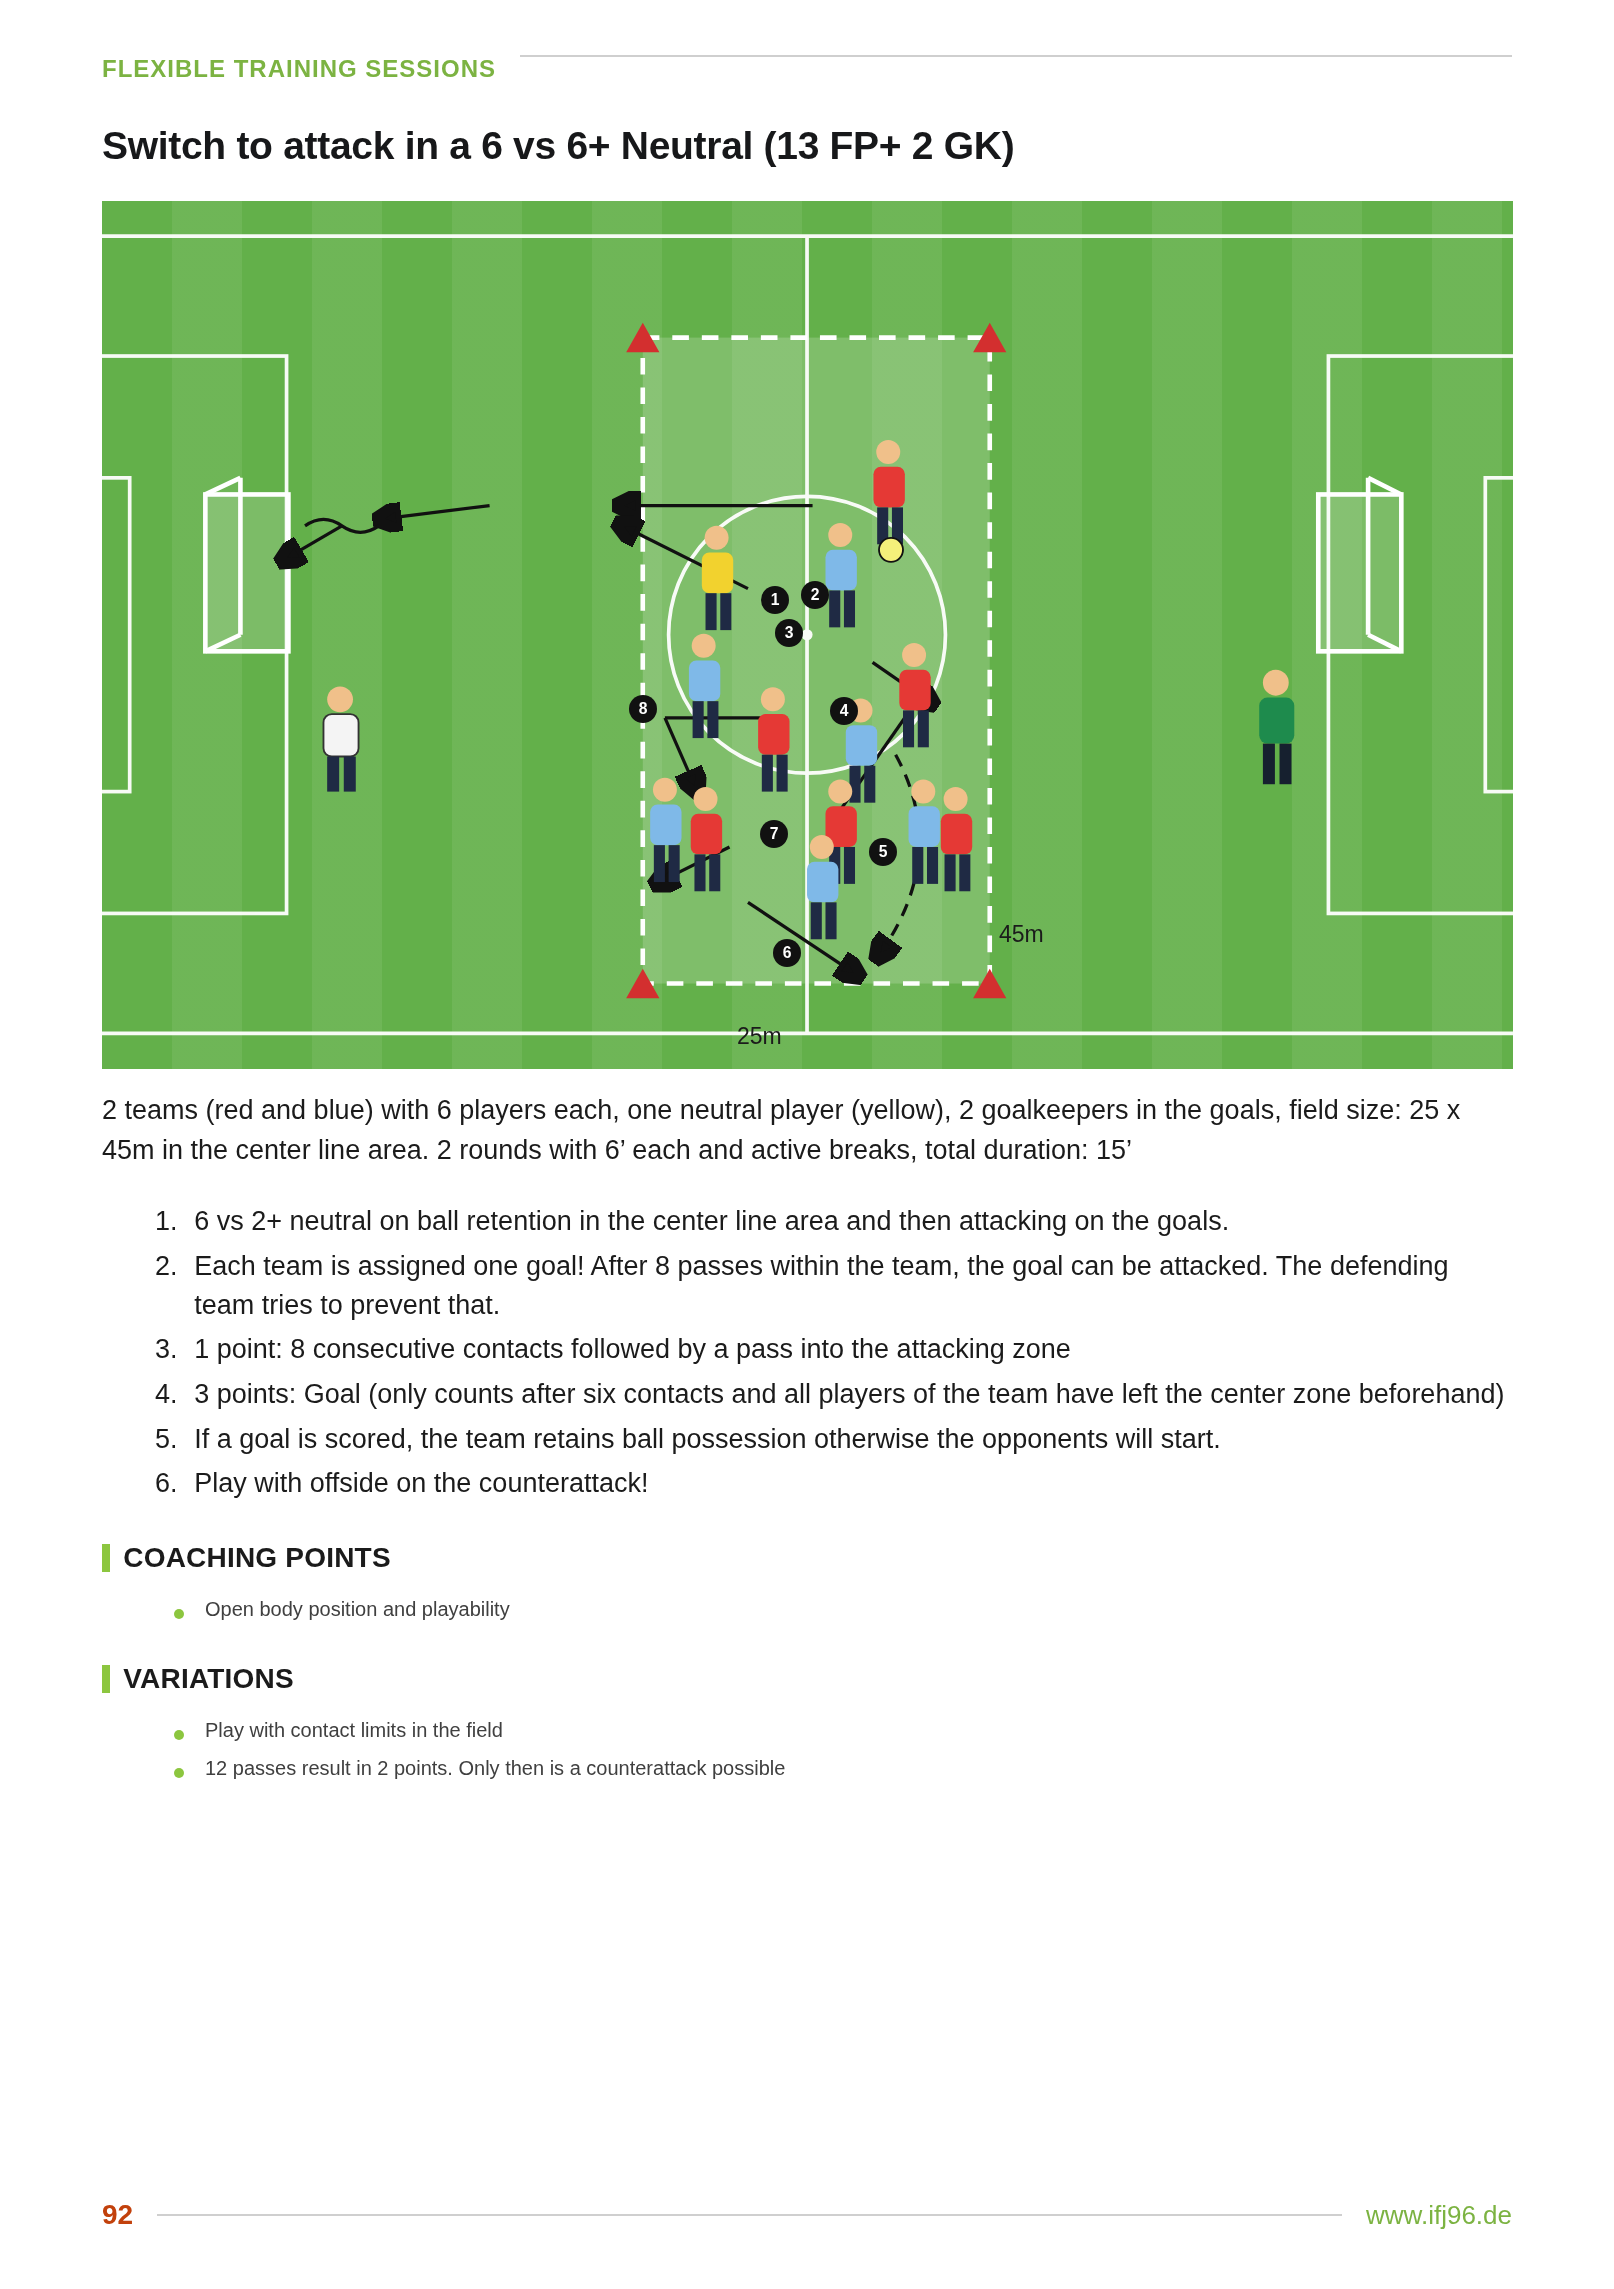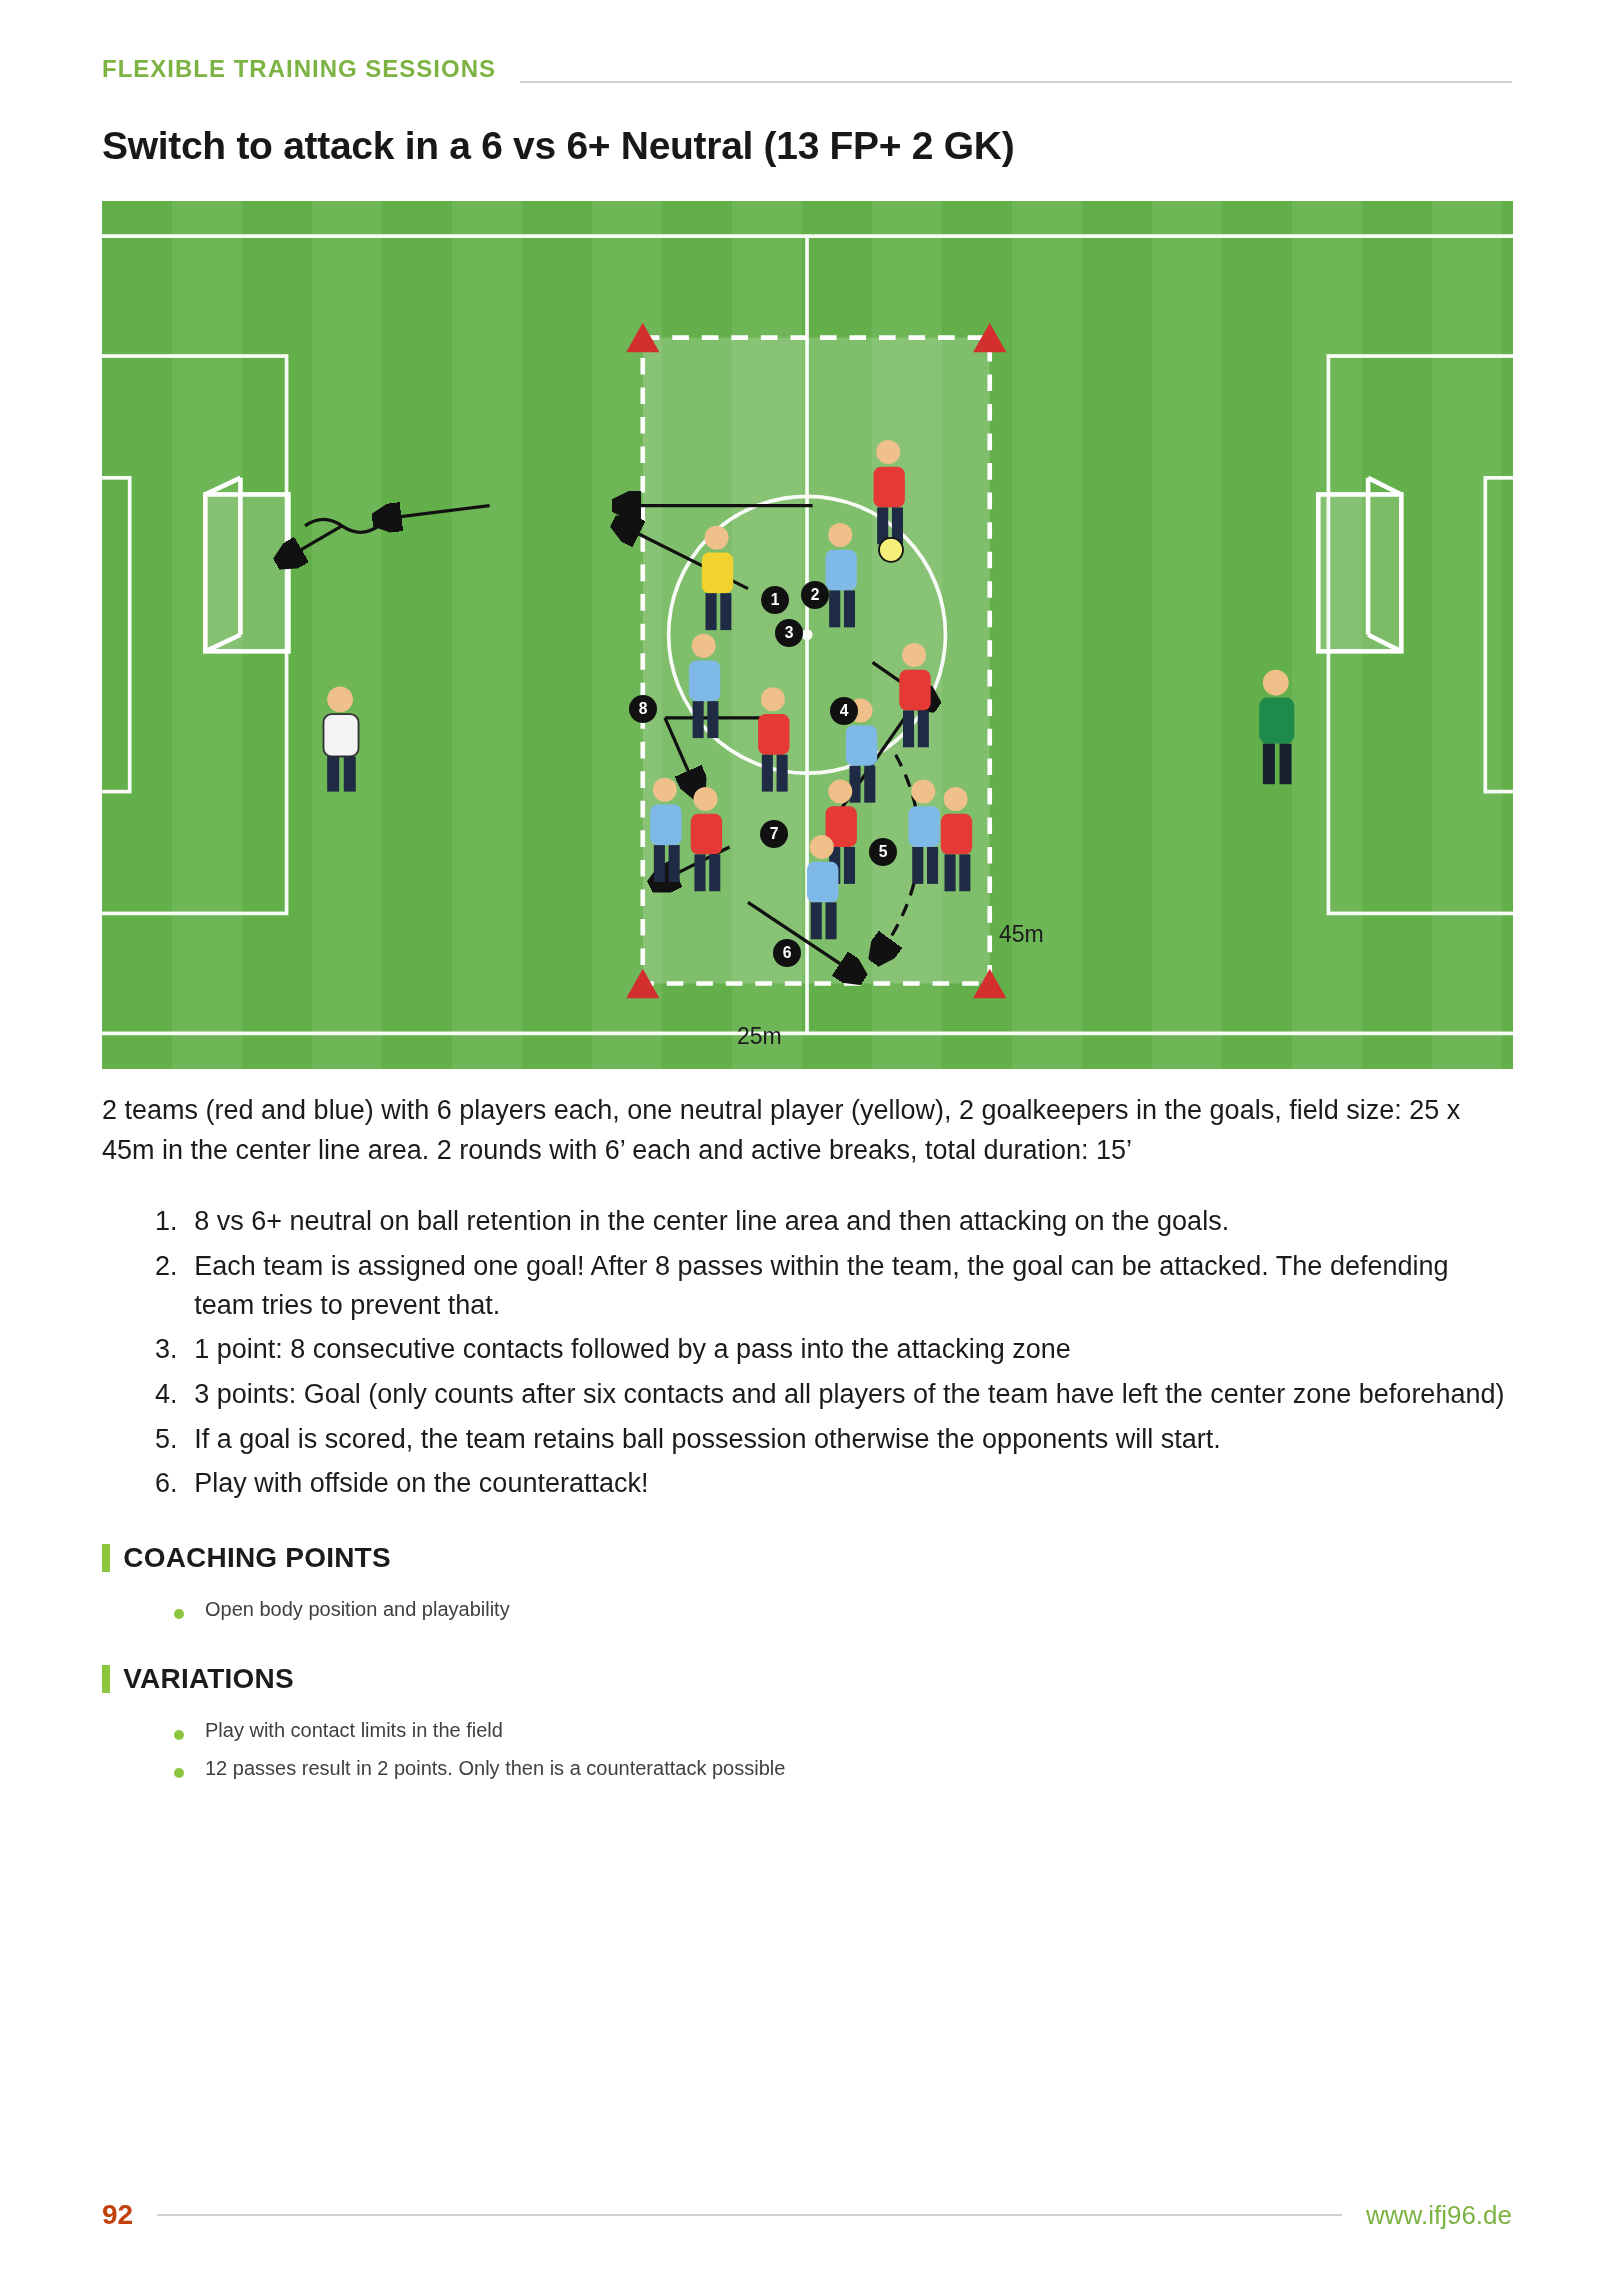--- a/index.html
+++ b/index.html
@@ -17,21 +17,21 @@
   .page {
     position: absolute;
     left: 0; top: 0;
     width: 1614px; height: 2290px;
     padding: 0 102px;
   }
 
   
   .header-row {
     display: flex;
-    align-items: flex-end;
+    align-items: flex-start;
     gap: 24px;
     padding-top: 55px;
   }
   .kicker {
     color: #7cb342;
     font-size: 24px;
     font-weight: 700;
     letter-spacing: 1px;
     white-space: nowrap;
   }
@@ -365,21 +365,21 @@
     <div class="num-badge" style="left:658px; top:619px;">7</div>
     <div class="num-badge" style="left:527px; top:494px;">8</div>
 
     <div class="dim-label" style="left:897px; top:720px;">45m</div>
     <div class="dim-label" style="left:635px; top:853px; transform:translateY(-31px);">25m</div>
   </div>
 
   <div class="body-text">2 teams (red and blue) with 6 players each, one neutral player (yellow), 2 goalkeepers in the goals, field size: 25 x 45m in the center line area. 2 rounds with 6’ each and active breaks, total duration: 15’</div>
 
   <ol class="proc">
-    <li>8 vs 6+ neutral on ball retention in the center line area and then attacking on the goals.</li>
+    <li>6 vs 2+ neutral on ball retention in the center line area and then attacking on the goals.</li>
     <li>Each team is assigned one goal! After 8 passes within the team, the goal can be attacked. The defending team tries to prevent that.</li>
     <li>1 point: 8 consecutive contacts followed by a pass into the attacking zone</li>
     <li>3 points: Goal (only counts after six contacts and all players of the team have left the center zone beforehand)</li>
     <li>If a goal is scored, the team retains ball possession otherwise the opponents will start.</li>
     <li>Play with offside on the counterattack!</li>
   </ol>
 
   <div class="section-head">
     <div class="section-bar"></div>
     <div class="section-title">COACHING POINTS</div>

